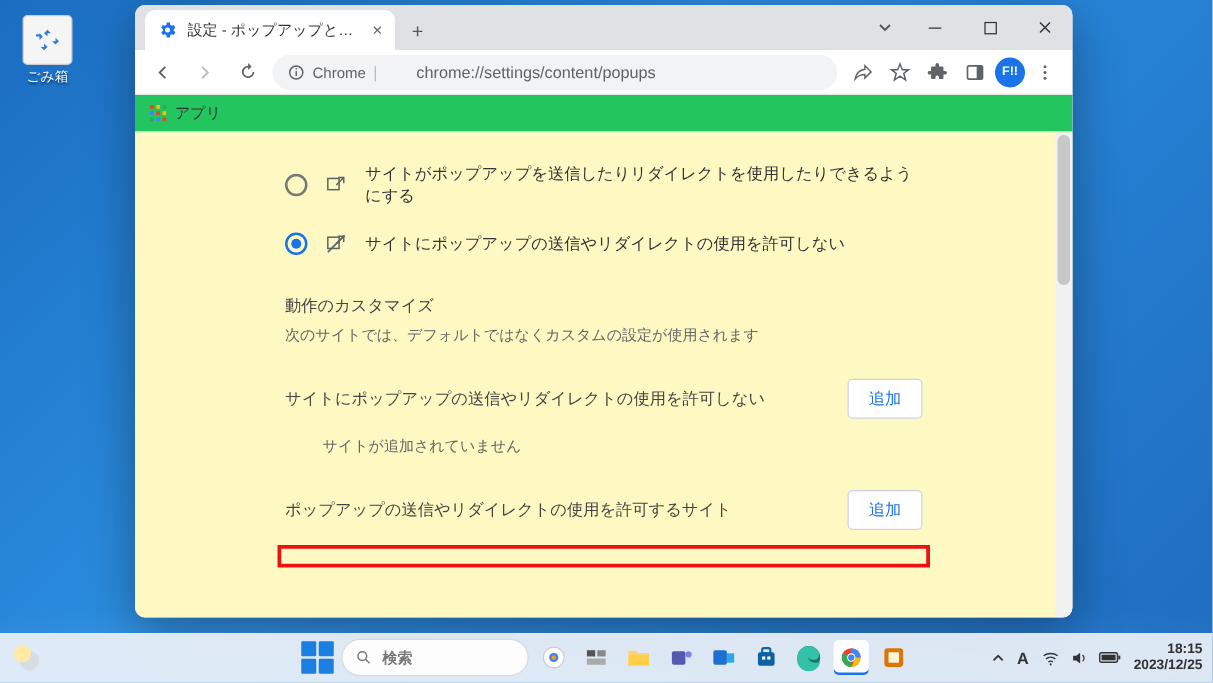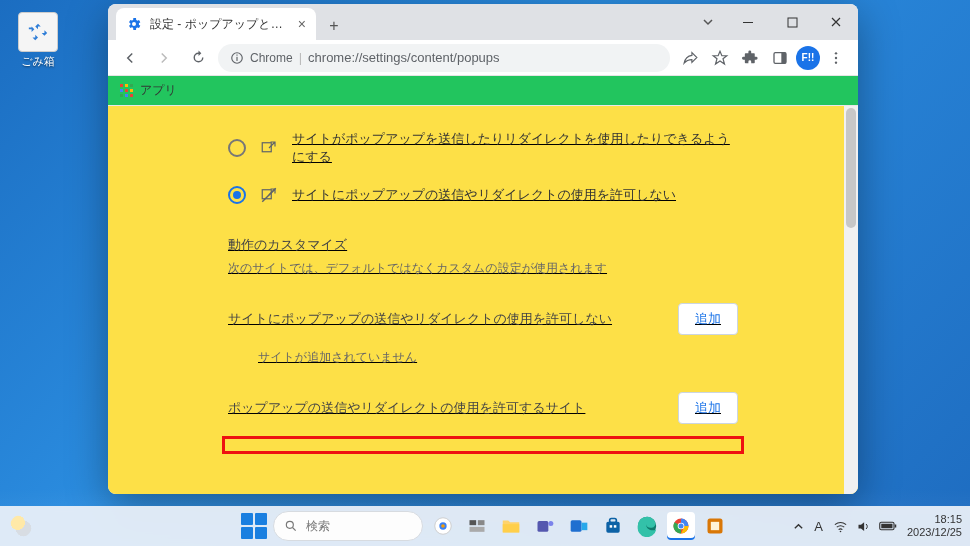--- a/index.html
+++ b/index.html
@@ -115,21 +115,21 @@
     border-radius: 14px;
     display: flex;
     align-items: center;
     padding: 0 12px;
     font-size: 13px;
     color: #5f6368;
     gap: 6px;
   }
   .omnibox .secure { font-size: 12px; }
   .omnibox .sep { color: #bbb; }
-  .omnibox .url { color: #5f6368; }
+  .omnibox .url { color: #5f6368; margin-left: 25px; }
   .toolbar-right {
     display: flex;
     align-items: center;
     gap: 2px;
   }
   .avatar-badge {
     width: 24px; height: 24px;
     border-radius: 50%;
     background: #1a73e8;
     color: #fff;
@@ -184,23 +184,22 @@
     font-size: 16px; color: #202124;
   }
   .page-search {
     position: absolute; right: 18px;
     color: #5f6368;
   }
 
   .content {
     flex: 1;
     overflow: hidden;
-    background: #fde047;
+    background: #fef9c3;
     position: relative;
-    text-decoration: underline;
   }
   .scroll-track {
     position: absolute; right: 0; top: 0; bottom: 0;
     width: 14px; background: #f1f1f1;
   }
   .scroll-thumb {
     position: absolute; right: 2px; top: 2px;
     width: 10px; height: 120px;
     background: #c7c7c7;
     border-radius: 5px;
@@ -279,20 +278,21 @@
   
   .taskbar {
     position: absolute;
     left: 0; right: 0; bottom: 0;
     height: 40px;
     background: rgba(238,242,248,0.92);
     backdrop-filter: blur(6px);
     display: flex;
     align-items: center;
     padding: 0 10px;
+    font-weight: bold;
   }
   .tb-left {
     position: absolute; left: 10px;
     display: flex; align-items: center; gap: 6px;
     color: #555;
   }
   .weather-icon {
     width: 22px; height: 22px;
     background: radial-gradient(circle at 35% 35%, #ffe9a8 0 35%, transparent 36%),
                 radial-gradient(circle at 62% 62%, #d8dde3 0 40%, transparent 41%);

